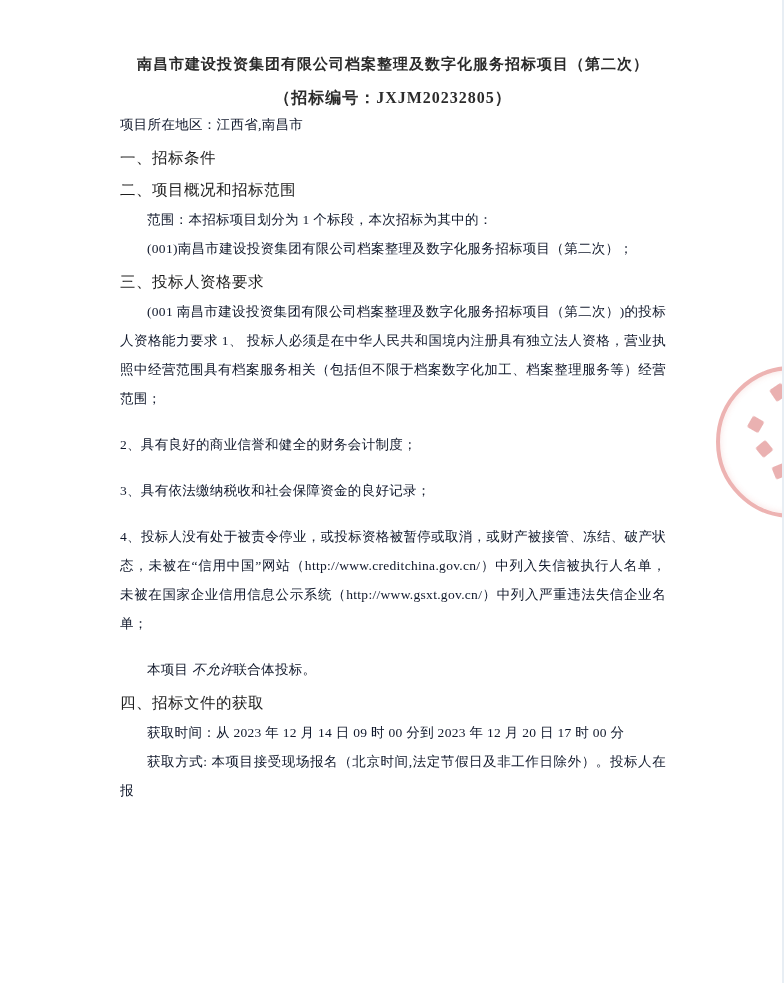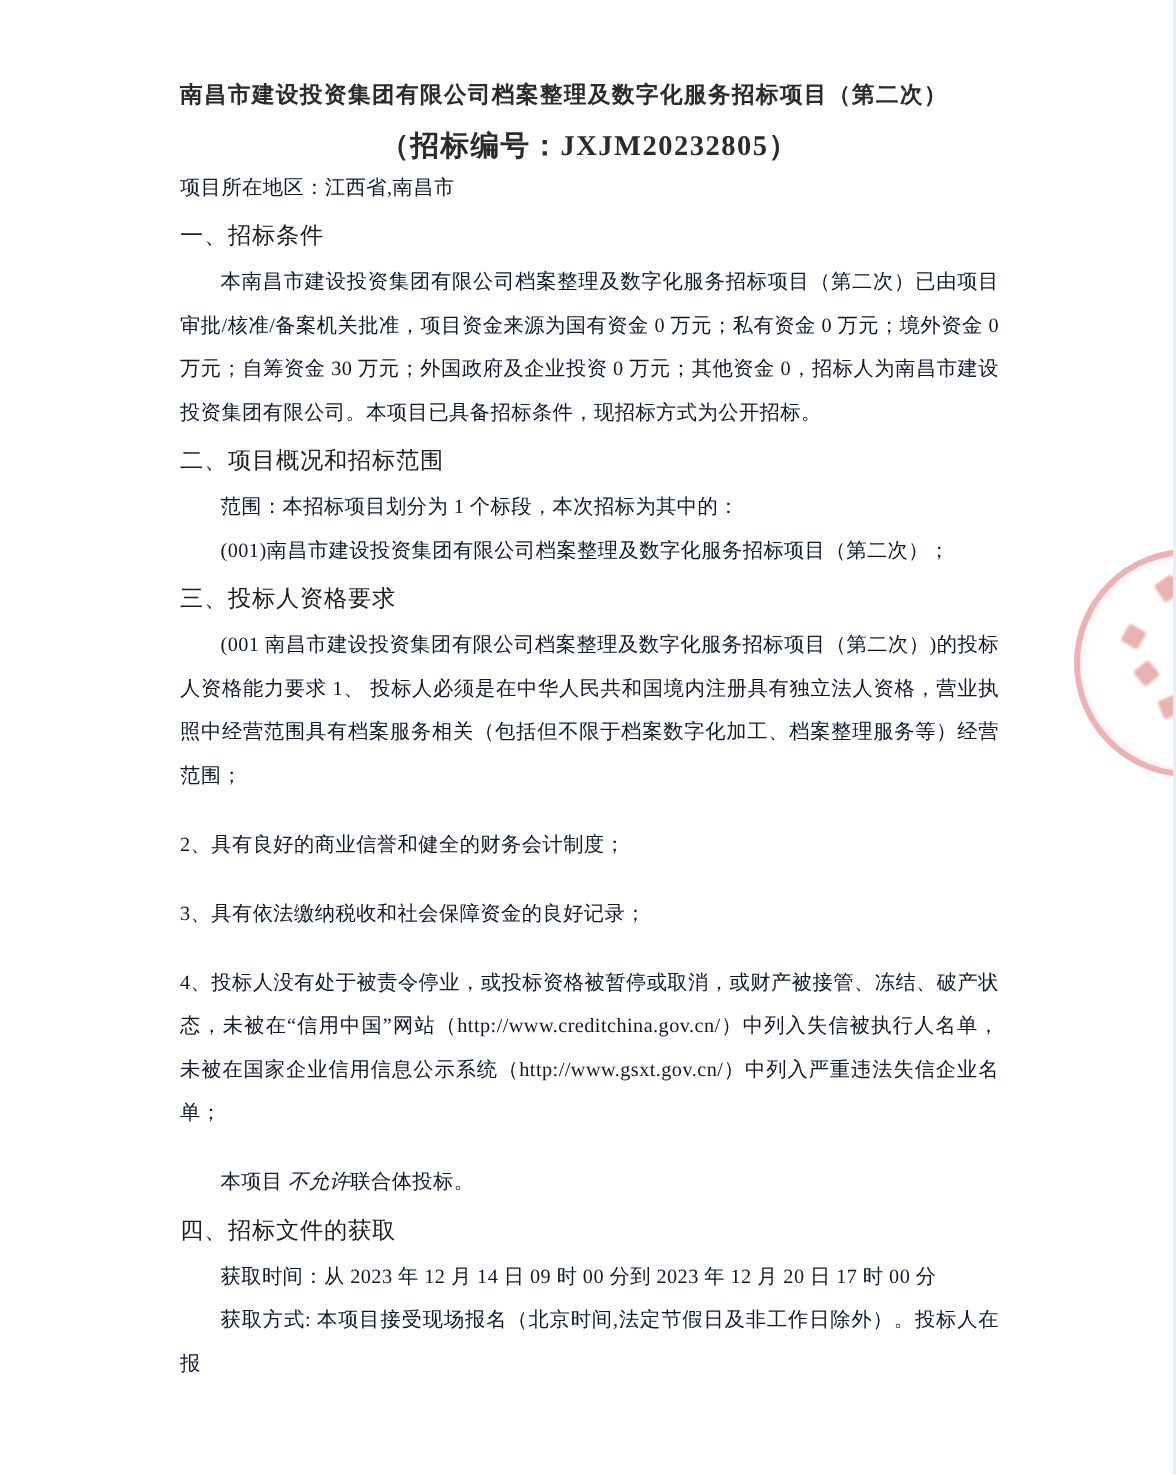--- a/index.html
+++ b/index.html
@@ -26,31 +26,31 @@
   .page::after {
     
     content: "";
     position: absolute;
     top: 0; right: 0;
     width: 2px; height: 100%;
     background: #e8eef4;
   }
   .doc-title {
     margin: 0;
-    text-align: left;
+    text-align: center;
     font-size: 15px;
     font-weight: bold;
     line-height: 24px;
     color: #2b2b2b;
     letter-spacing: 1px;
   }
   .doc-subtitle {
     margin: 10px 0 0 0;
     text-align: center;
-    font-size: 19px;
+    font-size: 16px;
     font-weight: bold;
     line-height: 24px;
     color: #2b2b2b;
     letter-spacing: 1px;
   }
   .location-line {
     margin: 44px 0 0 0;
     font-size: 13.5px;
     line-height: 29px;
     color: #3d3d3d;
@@ -118,21 +118,20 @@
 <body>
 
 <div class="page">
 
   <h1 class="doc-title">南昌市建设投资集团有限公司档案整理及数字化服务招标项目（第二次）</h1>
   <div class="doc-subtitle">（招标编号：JXJM20232805）</div>
 
   <p class="location-line body-para">项目所在地区：江西省,南昌市</p>
 
   <h2 class="section-heading">一、招标条件</h2>
-  <p class="body-para indent">本南昌市建设投资集团有限公司档案整理及数字化服务招标项目（第二次）已由项目审批/核准/备案机关批准，项目资金来源为国有资金 0 万元；私有资金 0 万元；境外资金 0 万元；自筹资金 30 万元；外国政府及企业投资 0 万元；其他资金 0，招标人为南昌市建设投资集团有限公司。本项目已具备招标条件，现招标方式为公开招标。</p>
 
   <h2 class="section-heading">二、项目概况和招标范围</h2>
   <p class="body-para indent">范围：本招标项目划分为 1 个标段，本次招标为其中的：</p>
   <p class="body-para indent">(001)南昌市建设投资集团有限公司档案整理及数字化服务招标项目（第二次）；</p>
 
   <h2 class="section-heading">三、投标人资格要求</h2>
   <p class="body-para indent">(001 南昌市建设投资集团有限公司档案整理及数字化服务招标项目（第二次）)的投标人资格能力要求 1、 投标人必须是在中华人民共和国境内注册具有独立法人资格，营业执照中经营范围具有档案服务相关（包括但不限于档案数字化加工、档案整理服务等）经营范围；</p>
   <p class="body-para flat">2、具有良好的商业信誉和健全的财务会计制度；</p>
   <p class="body-para flat">3、具有依法缴纳税收和社会保障资金的良好记录；</p>
   <p class="body-para flat">4、投标人没有处于被责令停业，或投标资格被暂停或取消，或财产被接管、冻结、破产状态，未被在“信用中国”网站（http://www.creditchina.gov.cn/）中列入失信被执行人名单，未被在国家企业信用信息公示系统（http://www.gsxt.gov.cn/）中列入严重违法失信企业名单；</p>

